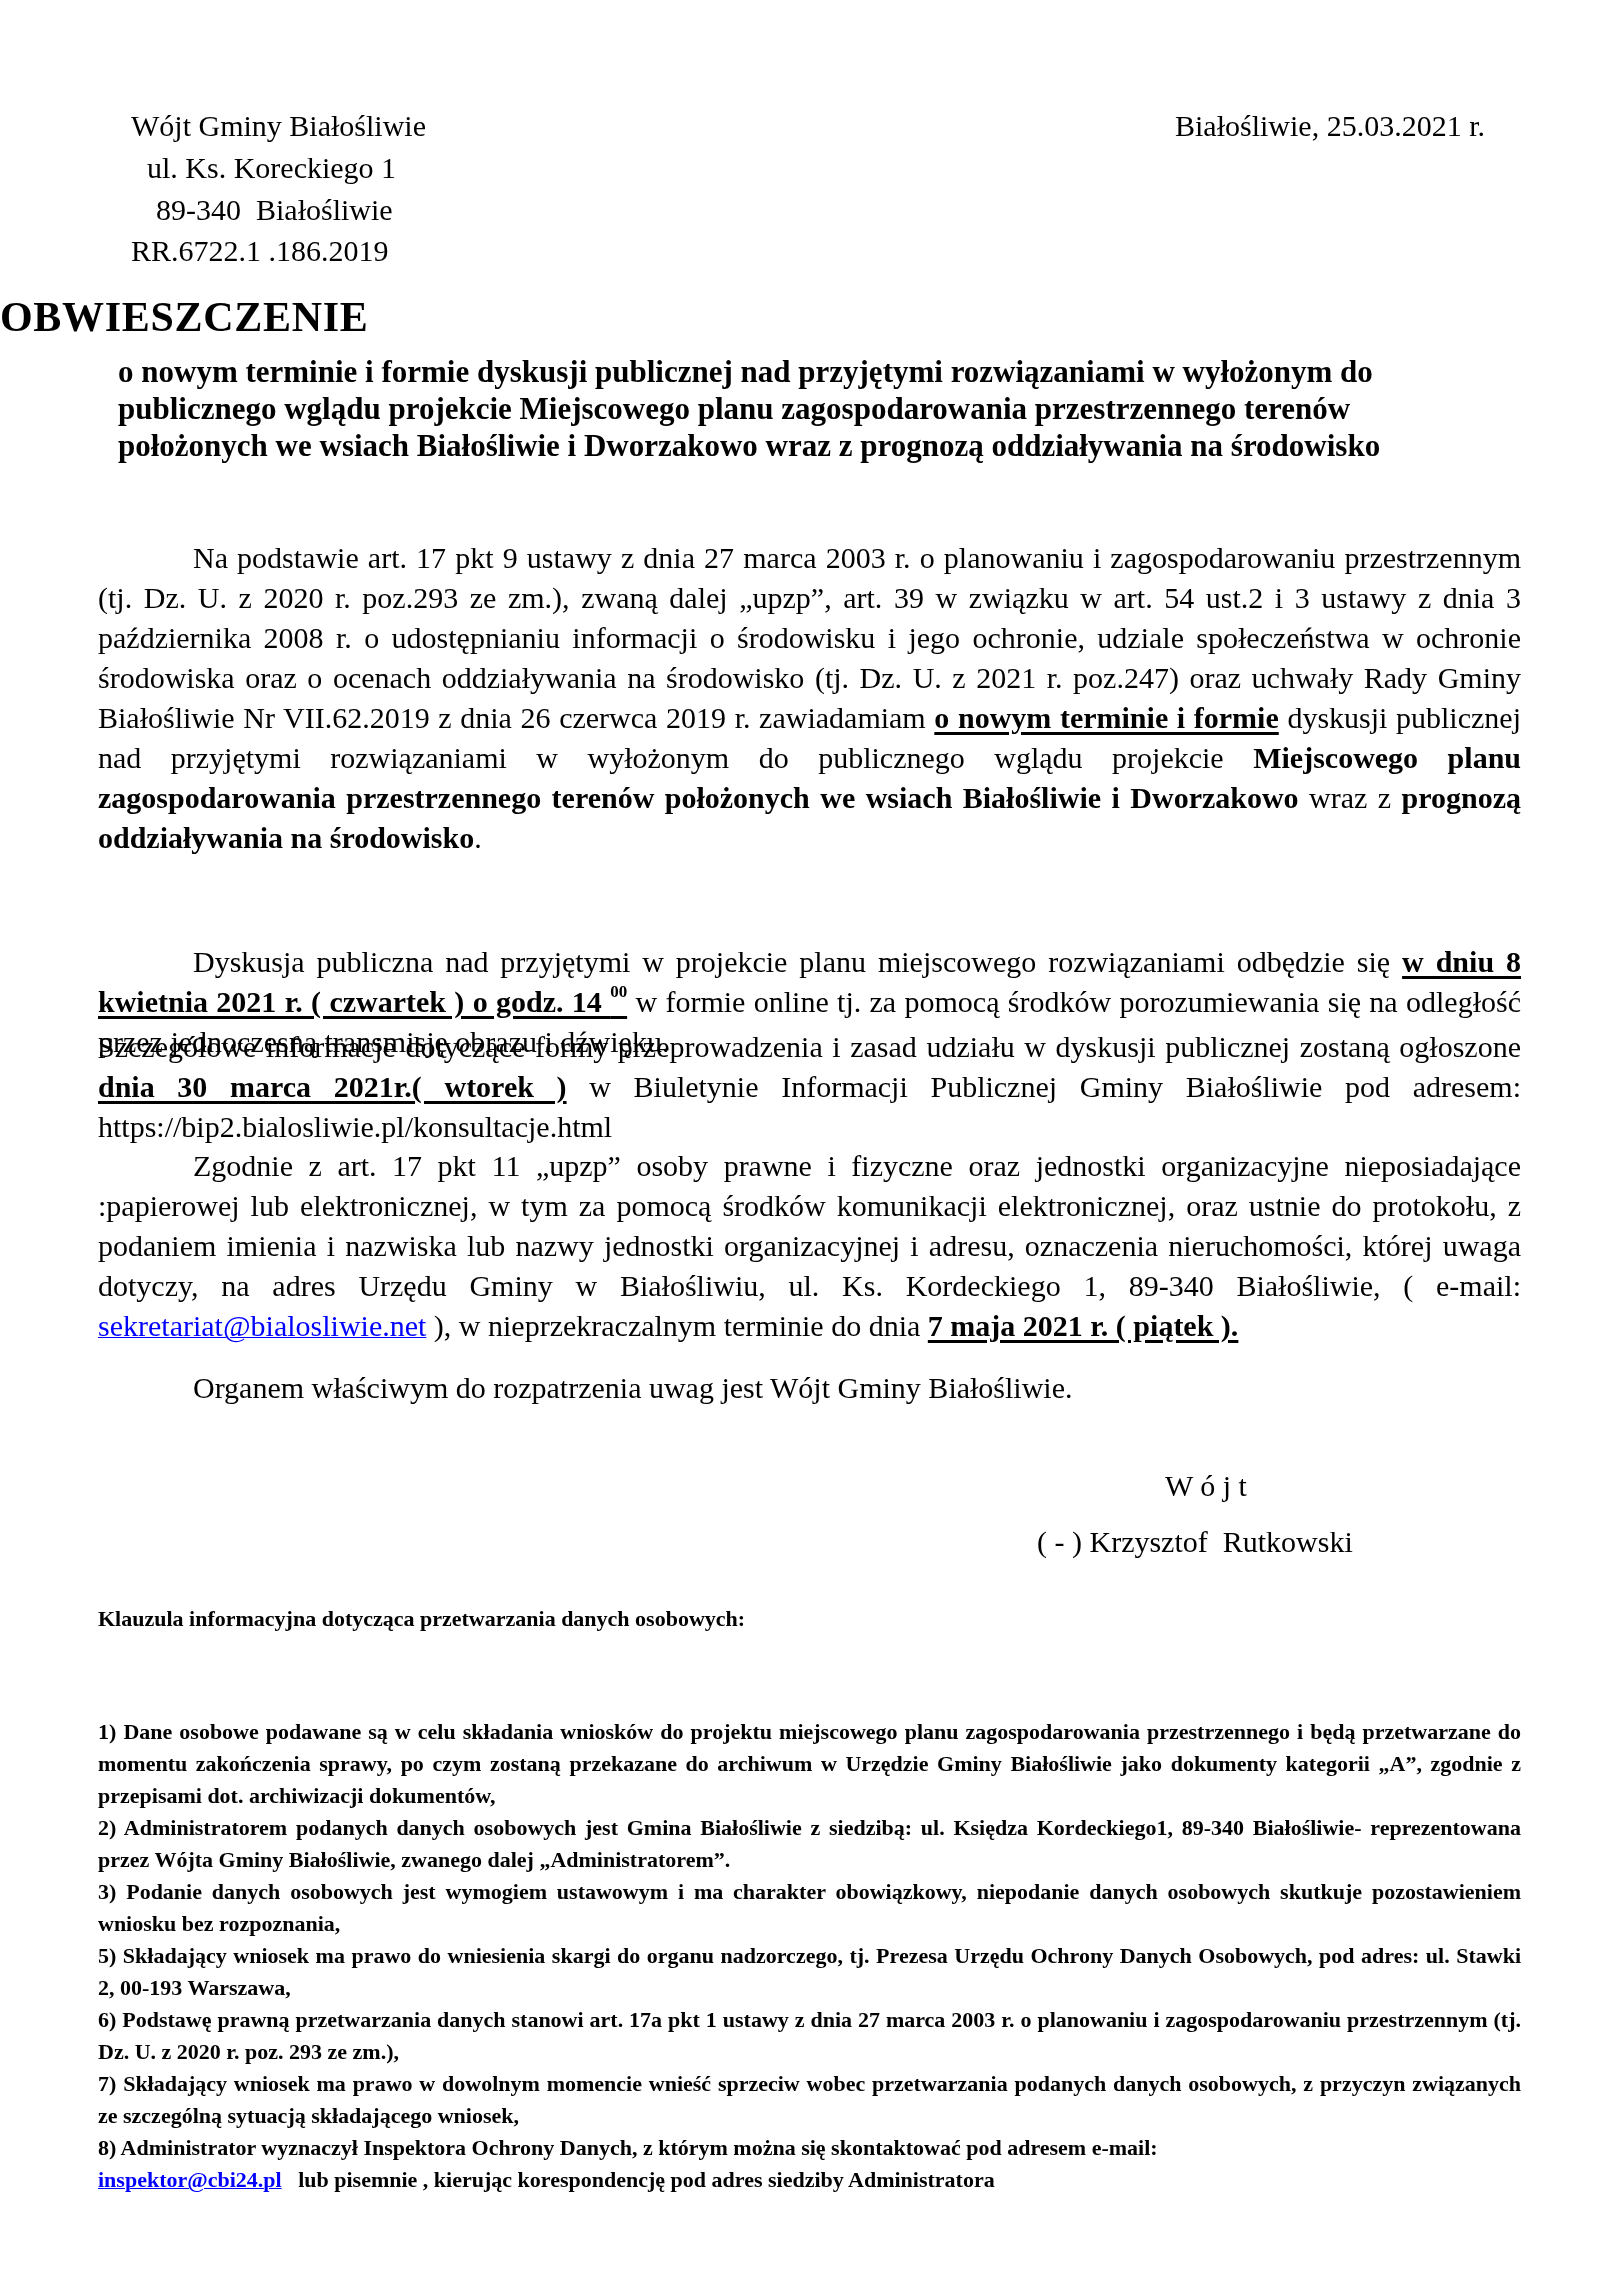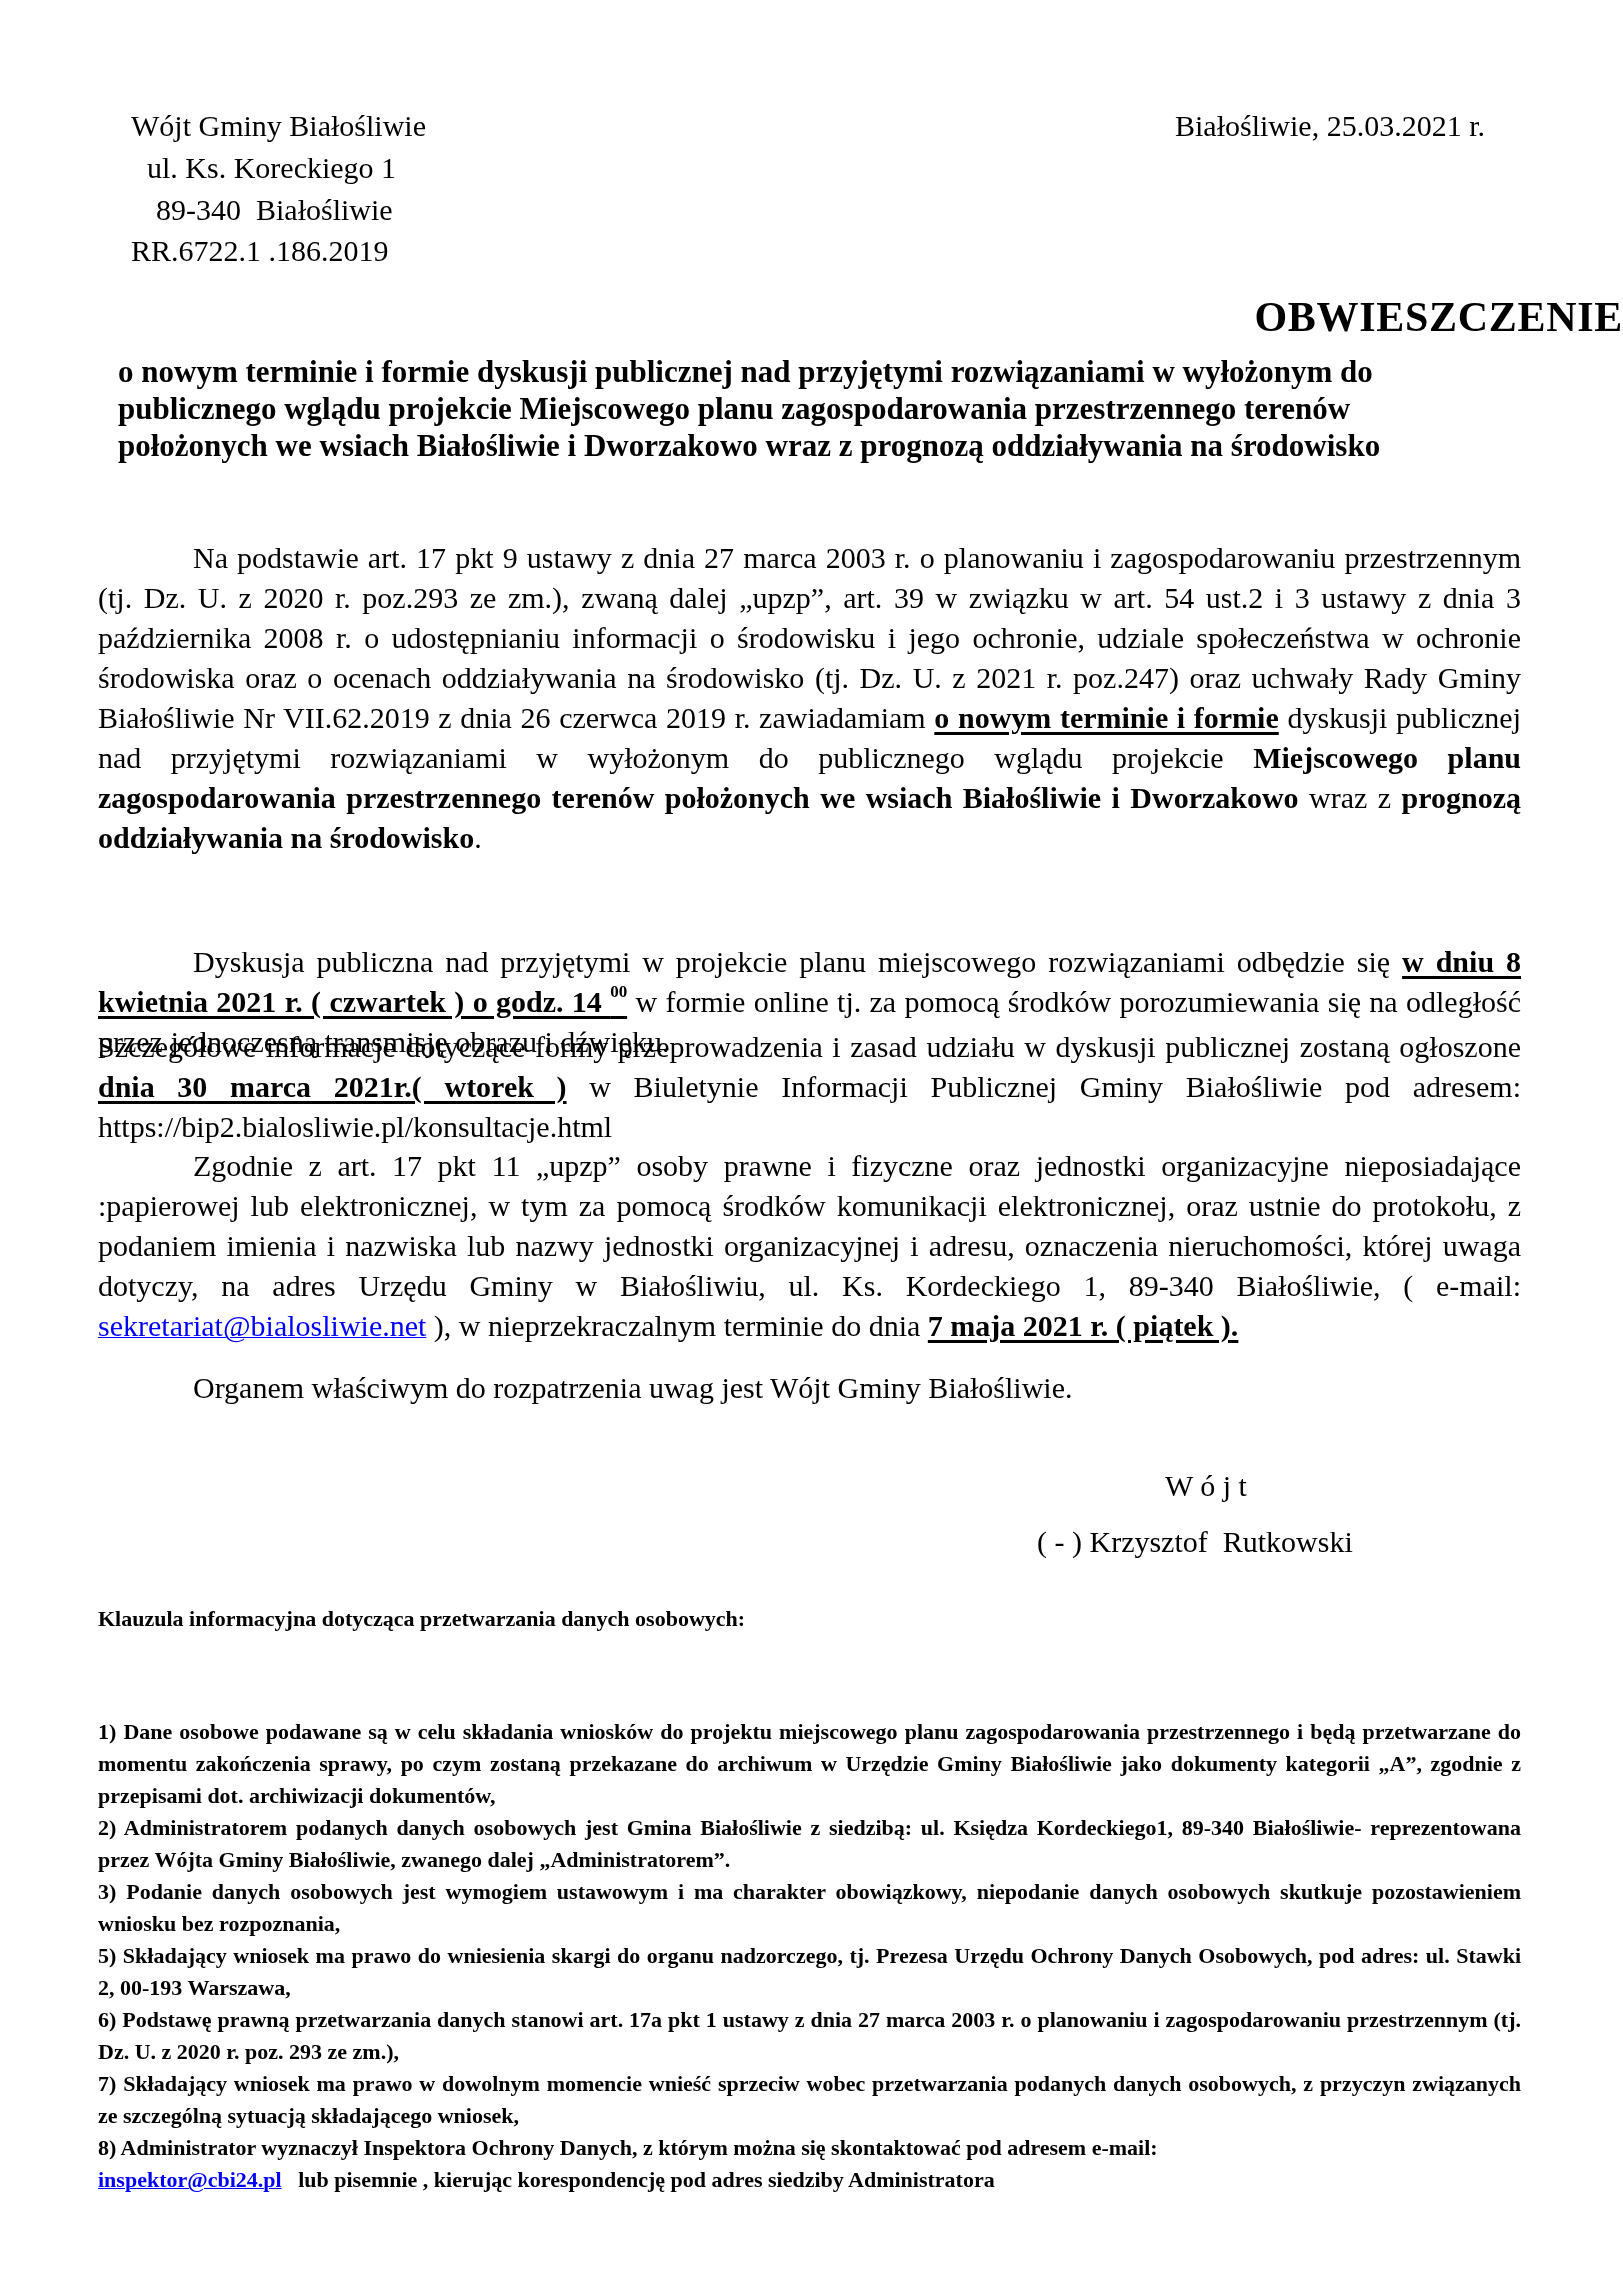--- a/index.html
+++ b/index.html
@@ -1,20 +1,20 @@
 <!DOCTYPE html>
 <html style="font-size:10.5px"><head>
 <meta charset="utf-8">
 <style>
   html, body { margin: 0; padding: 0; background: #ffffff; }
   body { width: 1623px; height: 2295px; position: relative; overflow: hidden;
          font-family: "Liberation Serif", "DejaVu Serif", serif; color: #000; }
   .abs { position: absolute; }
   .hdr { font-size: 30px; line-height: 33px; white-space: pre; margin-top: 8px; }
-  .title { left: 0; width: 1623px; text-align: right; top: 293px; font-size: 42px; font-weight: bold; letter-spacing: 0.7px; }
+  .title { left: 0; width: 1623px; text-align: left; top: 293px; font-size: 42px; font-weight: bold; letter-spacing: 0.7px; }
   .subtitle { left: 118px; width: 1387px; top: 353px; text-align: left; font-size: 31px; font-weight: bold; line-height: 37px; }
   .body { left: 98px; width: 1423px; font-size: 30px; line-height: 40px; text-align: justify; }
   .indent { text-indent: 95px; }
   .b { font-weight: bold; }
   .u { text-decoration: underline; text-decoration-thickness: 2.6px; text-underline-offset: 3.9px; }
   .link { color: #0000ff; text-decoration: underline; text-decoration-thickness: 1.3px; }
   sup { font-size: 17px; line-height: 0; position: relative; top: -3.9px; }
   .sig { font-size: 30px; line-height: 33px; white-space: pre; }
   .clause { left: 98px; width: 1423px; font-size: 22px; line-height: 32px; text-align: justify; font-weight: bold; }
   .clause p { margin: 0; }

